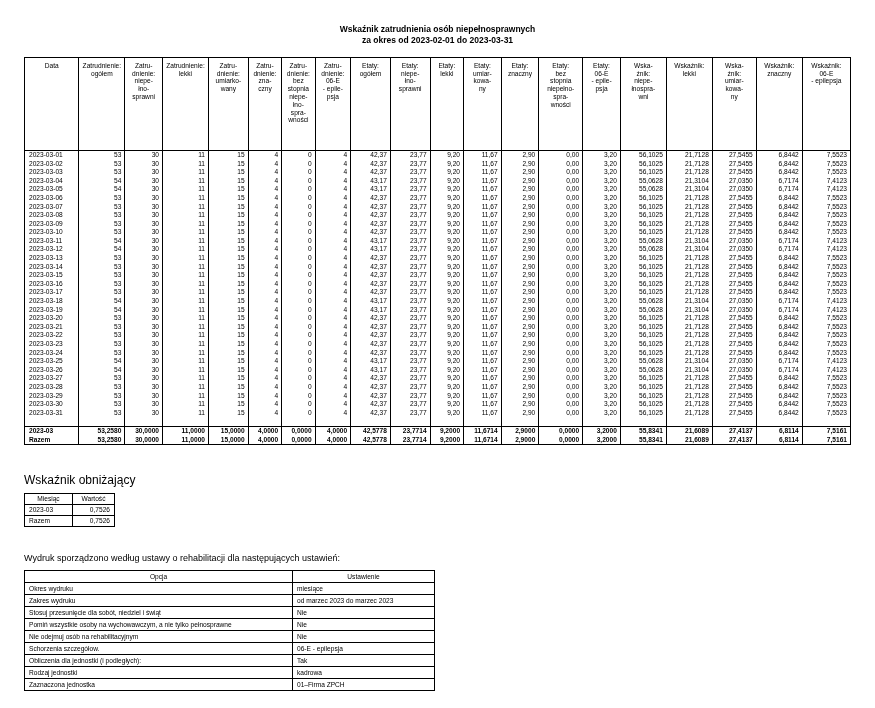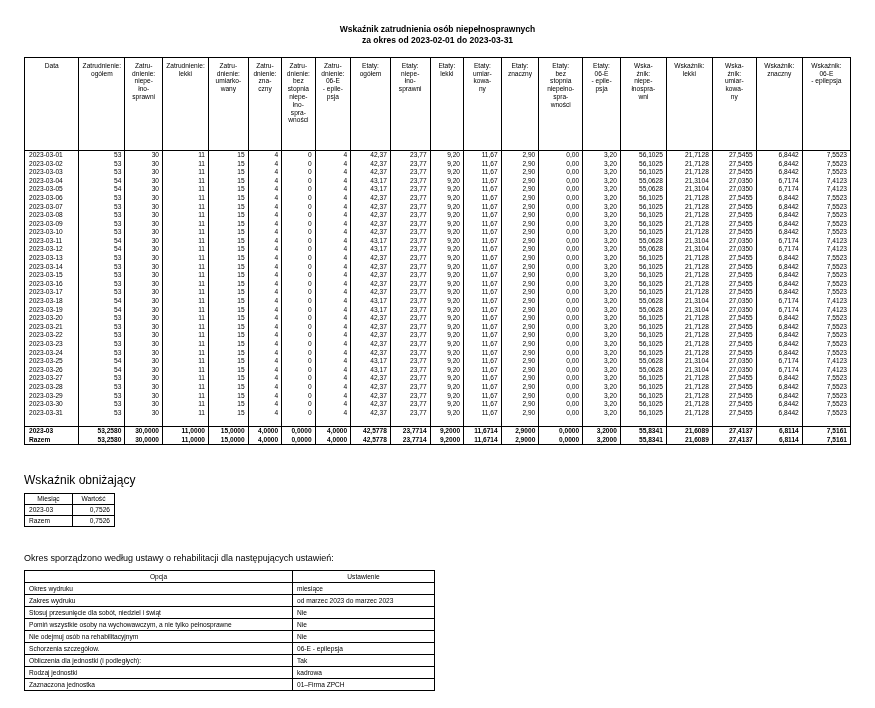--- a/index.html
+++ b/index.html
@@ -1042,21 +1042,21 @@
         </tr>
         <tr>
           <td class="lbl">Razem</td>
           <td class="val">0,7526</td>
         </tr>
       </tbody>
   </table>
 </div>
 
 <div class="section3">
-  <div class="h">Okres sporządzono według ustawy o rehabilitacji dla następujących ustawień:</div>
+  <div class="h">Wydruk sporządzono według ustawy o rehabilitacji dla następujących ustawień:</div>
   <table class="settings">
     <colgroup>
         <col style="width:268px">
         <col style="width:142px">
       </colgroup>
     <thead>
       <tr>
         <th>Opcja</th>
         <th>Ustawienie</th>
       </tr>

